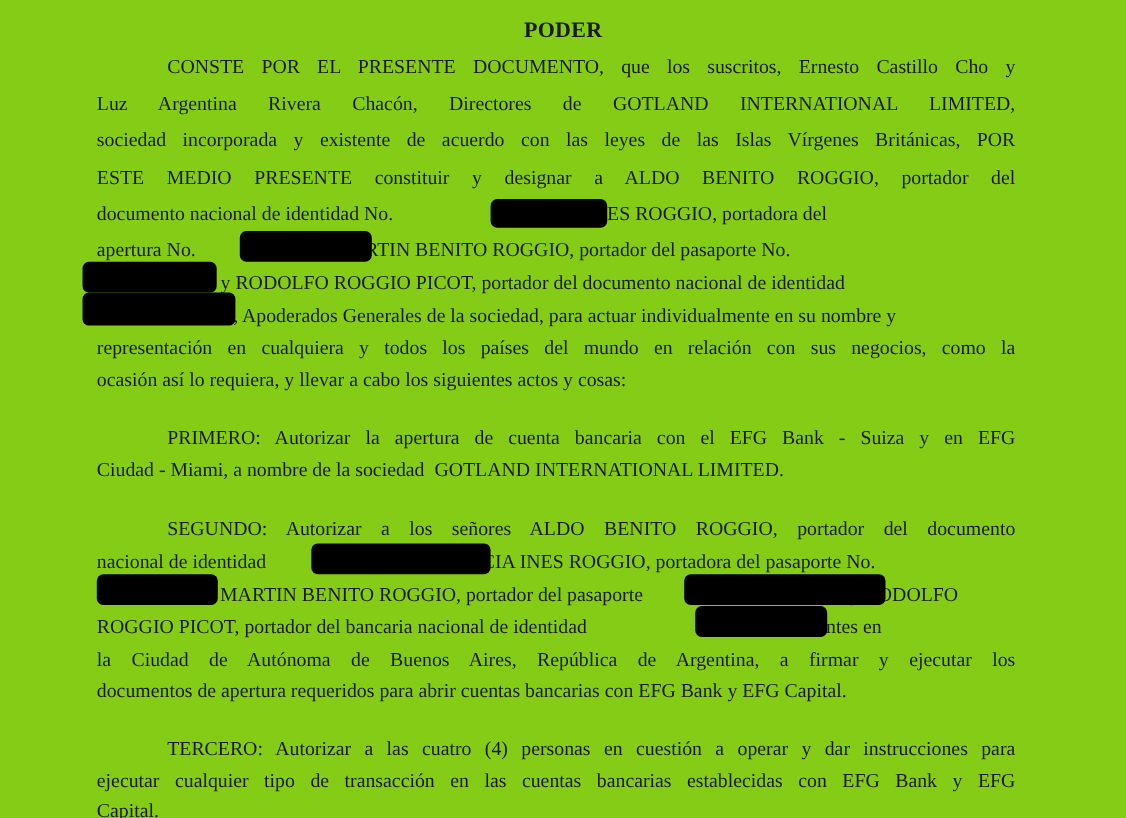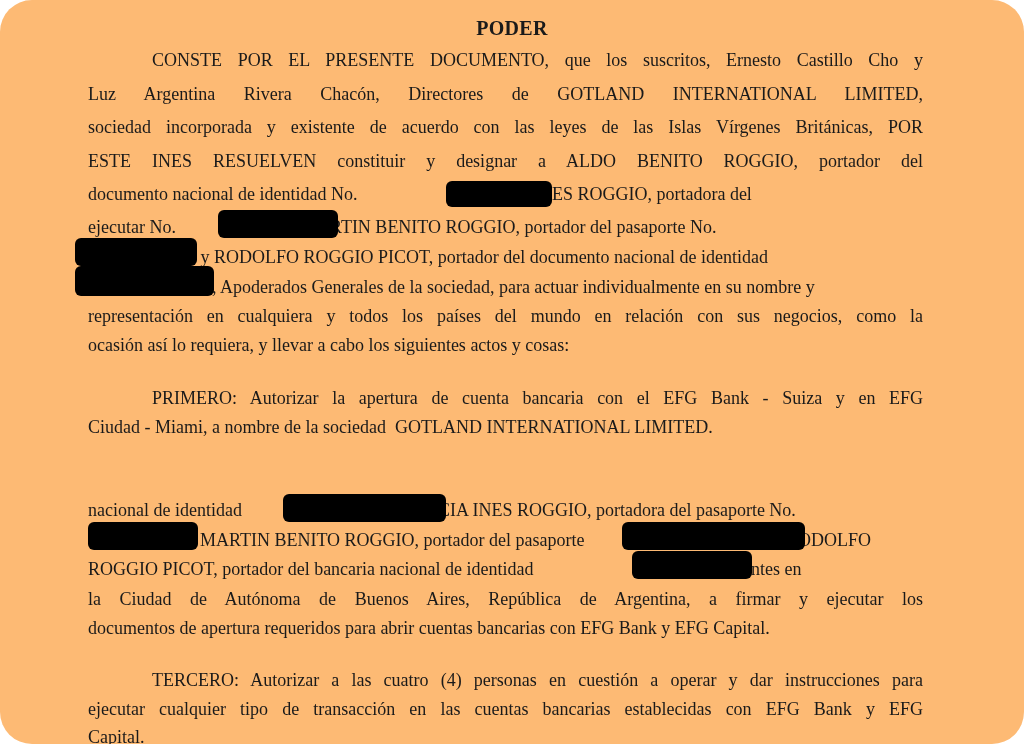--- a/index.html
+++ b/index.html
@@ -12,22 +12,21 @@
       height: 744px;
       overflow: hidden;
       position: relative;
       font-family: "Liberation Serif", "DejaVu Serif", serif;
       color: #1a1a1a;
     }
     .page {
       position: absolute;
       left: 0; top: 0;
       width: 1024px; height: 744px;
-      background: #fdba74;
-      border-radius: 32px;
+      background: #84cc16;
     }
     .title {
       position: absolute;
       left: 0; width: 1024px;
       top: 17px;
       text-align: center;
       font-weight: bold;
       font-size: 20px;
       letter-spacing: 0.3px;
     }
@@ -61,38 +60,41 @@
   <div class="line indent" style="top:47px">
     <span>CONSTE POR EL PRESENTE DOCUMENTO, que los suscritos, Ernesto Castillo Cho y</span>
   </div>
   <div class="line" style="top:81px">
     <span>Luz Argentina Rivera Chacón, Directores de </span><span class="b">GOTLAND INTERNATIONAL LIMITED,</span>
   </div>
   <div class="line" style="top:114px">
     <span>sociedad incorporada y existente de acuerdo con las leyes de las Islas Vírgenes Británicas, POR</span>
   </div>
   <div class="line" style="top:148px">
-    <span>ESTE INES RESUELVEN constituir y designar a </span><span class="b">ALDO BENITO ROGGIO, portador del</span>
+    <span>ESTE MEDIO PRESENTE constituir y designar a </span><span class="b">ALDO BENITO ROGGIO, portador del</span>
   </div>
   <div class="line last" style="top:181px; text-align-last:left; white-space:pre"><span class="b">documento nacional de identidad No.</span><span style="display:inline-block;width:108px"></span><span class="b">, LUCIA INES ROGGIO, portadora del</span></div>
-  <div class="line last" style="top:214px; white-space:pre"><span class="b">ejecutar No.</span><span style="display:inline-block;width:116px"></span><span class="b">, MARTIN BENITO ROGGIO, portador del pasaporte No.</span></div>
+  <div class="line last" style="top:214px; white-space:pre"><span class="b">apertura No.</span><span style="display:inline-block;width:116px"></span><span class="b">, MARTIN BENITO ROGGIO, portador del pasaporte No.</span></div>
   <div class="line last" style="top:244px; white-space:pre"><span style="display:inline-block;width:108px"></span><span class="b"> y RODOLFO ROGGIO PICOT, portador del documento nacional de identidad</span></div>
   <div class="line last" style="top:274px; white-space:pre"><span style="display:inline-block;width:124px"></span><span>, Apoderados Generales de la sociedad, para actuar individualmente en su nombre y</span></div>
   <div class="line" style="top:303px">
     <span>representación en cualquiera y todos los países del mundo en relación con sus negocios, como la</span>
   </div>
   <div class="line last" style="top:332px">
     <span>ocasión así lo requiera, y llevar a cabo los siguientes actos y cosas:</span>
   </div>
 
   <div class="line indent" style="top:385px">
     <span>PRIMERO: Autorizar la apertura de cuenta bancaria con el </span><span class="b">EFG Bank - Suiza</span><span> y en </span><span class="b">EFG</span>
   </div>
   <div class="line last" style="top:414px; white-space:pre"><span class="b">Ciudad - Miami</span><span>, a nombre de la sociedad  GOTLAND INTERNATIONAL LIMITED.</span></div>
 
+  <div class="line indent" style="top:467px">
+    <span>SEGUNDO: Autorizar a los señores ALDO BENITO ROGGIO, portador del documento</span>
+  </div>
   <div class="line last" style="top:497px; white-space:pre"><span>nacional de identidad</span><span style="display:inline-block;width:172px"></span><span>LUCIA INES ROGGIO, portadora del pasaporte No.</span></div>
   <div class="line last" style="top:527px; white-space:pre"><span style="display:inline-block;width:112px"></span><span>MARTIN BENITO ROGGIO, portador del pasaporte</span><span style="display:inline-block;width:188px"></span><span>y RODOLFO</span></div>
   <div class="line last" style="top:556px; white-space:pre"><span>ROGGIO PICOT, portador del bancaria nacional de identidad</span><span style="display:inline-block;width:122px"></span><span>, todos residentes en</span></div>
   <div class="line" style="top:586px">
     <span>la Ciudad de Autónoma de Buenos Aires, República de Argentina, a firmar y ejecutar los</span>
   </div>
   <div class="line last" style="top:615px; white-space:pre"><span>documentos de apertura requeridos para abrir cuentas bancarias con </span><span class="b">EFG Bank</span><span> y </span><span class="b">EFG Capital.</span></div>
 
   <div class="line indent" style="top:667px">
     <span>TERCERO: Autorizar a las cuatro (4) personas en cuestión a operar y dar instrucciones para</span>

